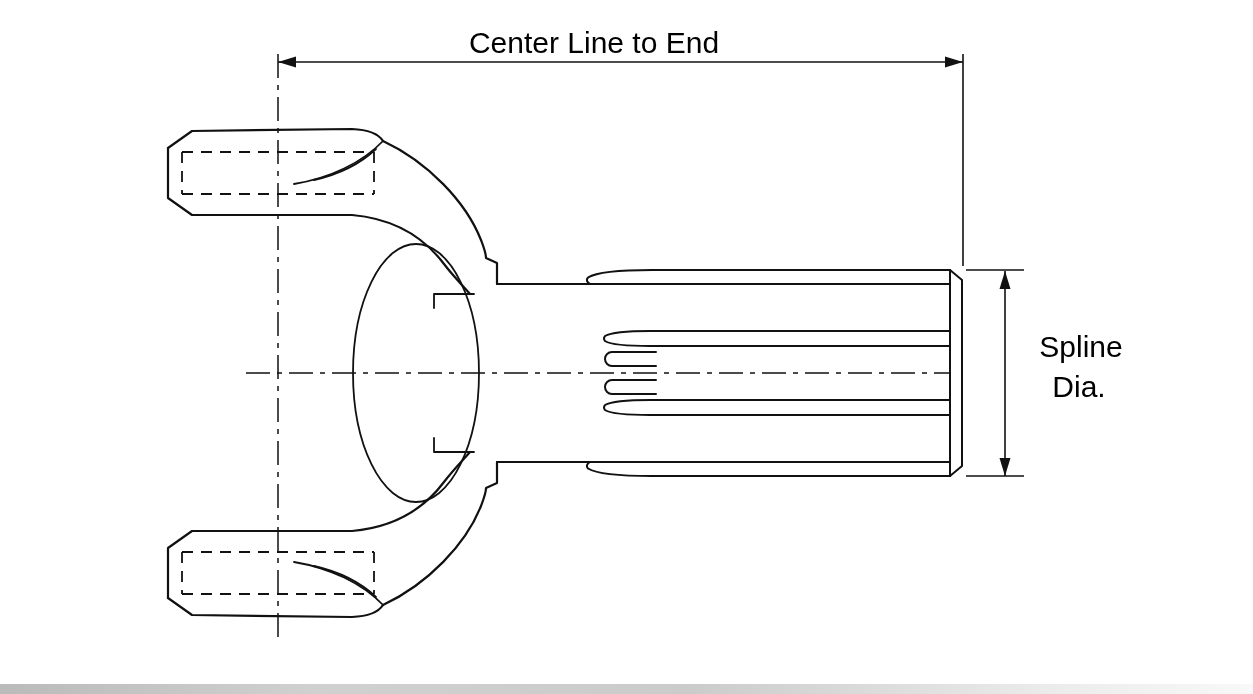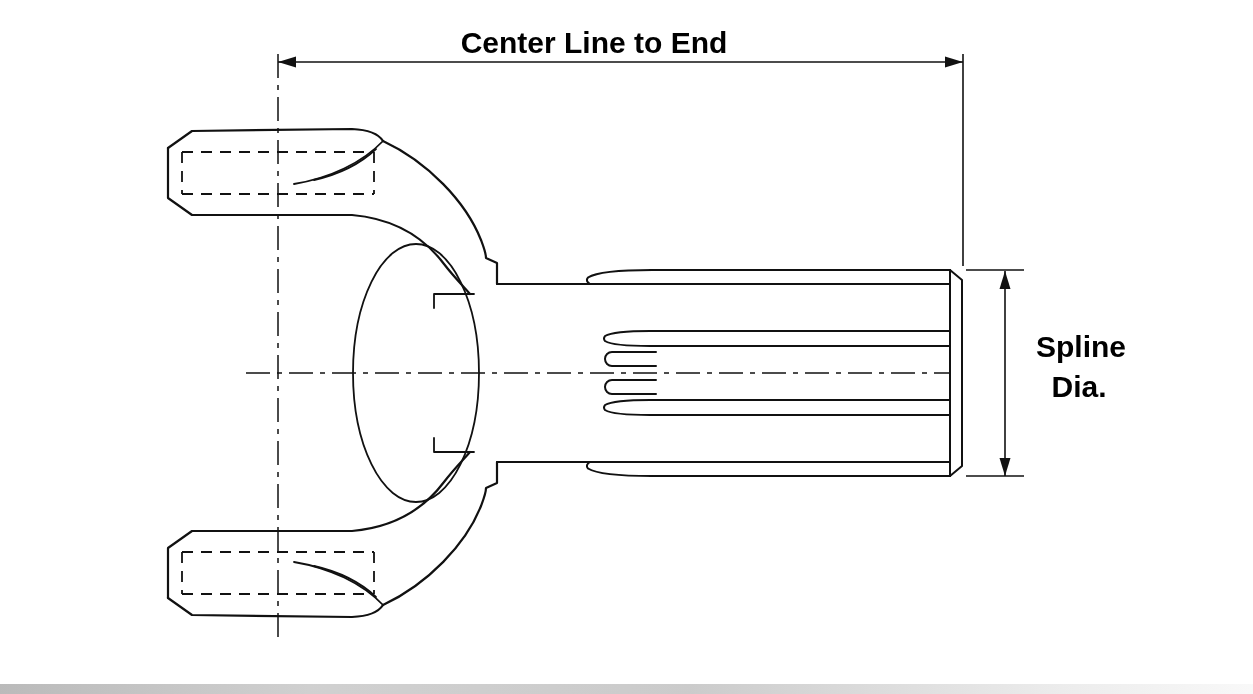--- a/index.html
+++ b/index.html
@@ -7,21 +7,20 @@
     padding: 0;
     background: #ffffff;
     font-family: "Liberation Sans", sans-serif;
   }
   .canvas {
     position: relative;
     width: 1253px;
     height: 694px;
     background: #ffffff;
     overflow: hidden;
-    font-weight: bold;
   }
   svg { position: absolute; top: 0; left: 0; }
 
   .outline path, .outline ellipse, .outline line {
     fill: none;
     stroke: #111111;
     stroke-width: 2.2;
     stroke-linecap: round;
     stroke-linejoin: round;
   }

